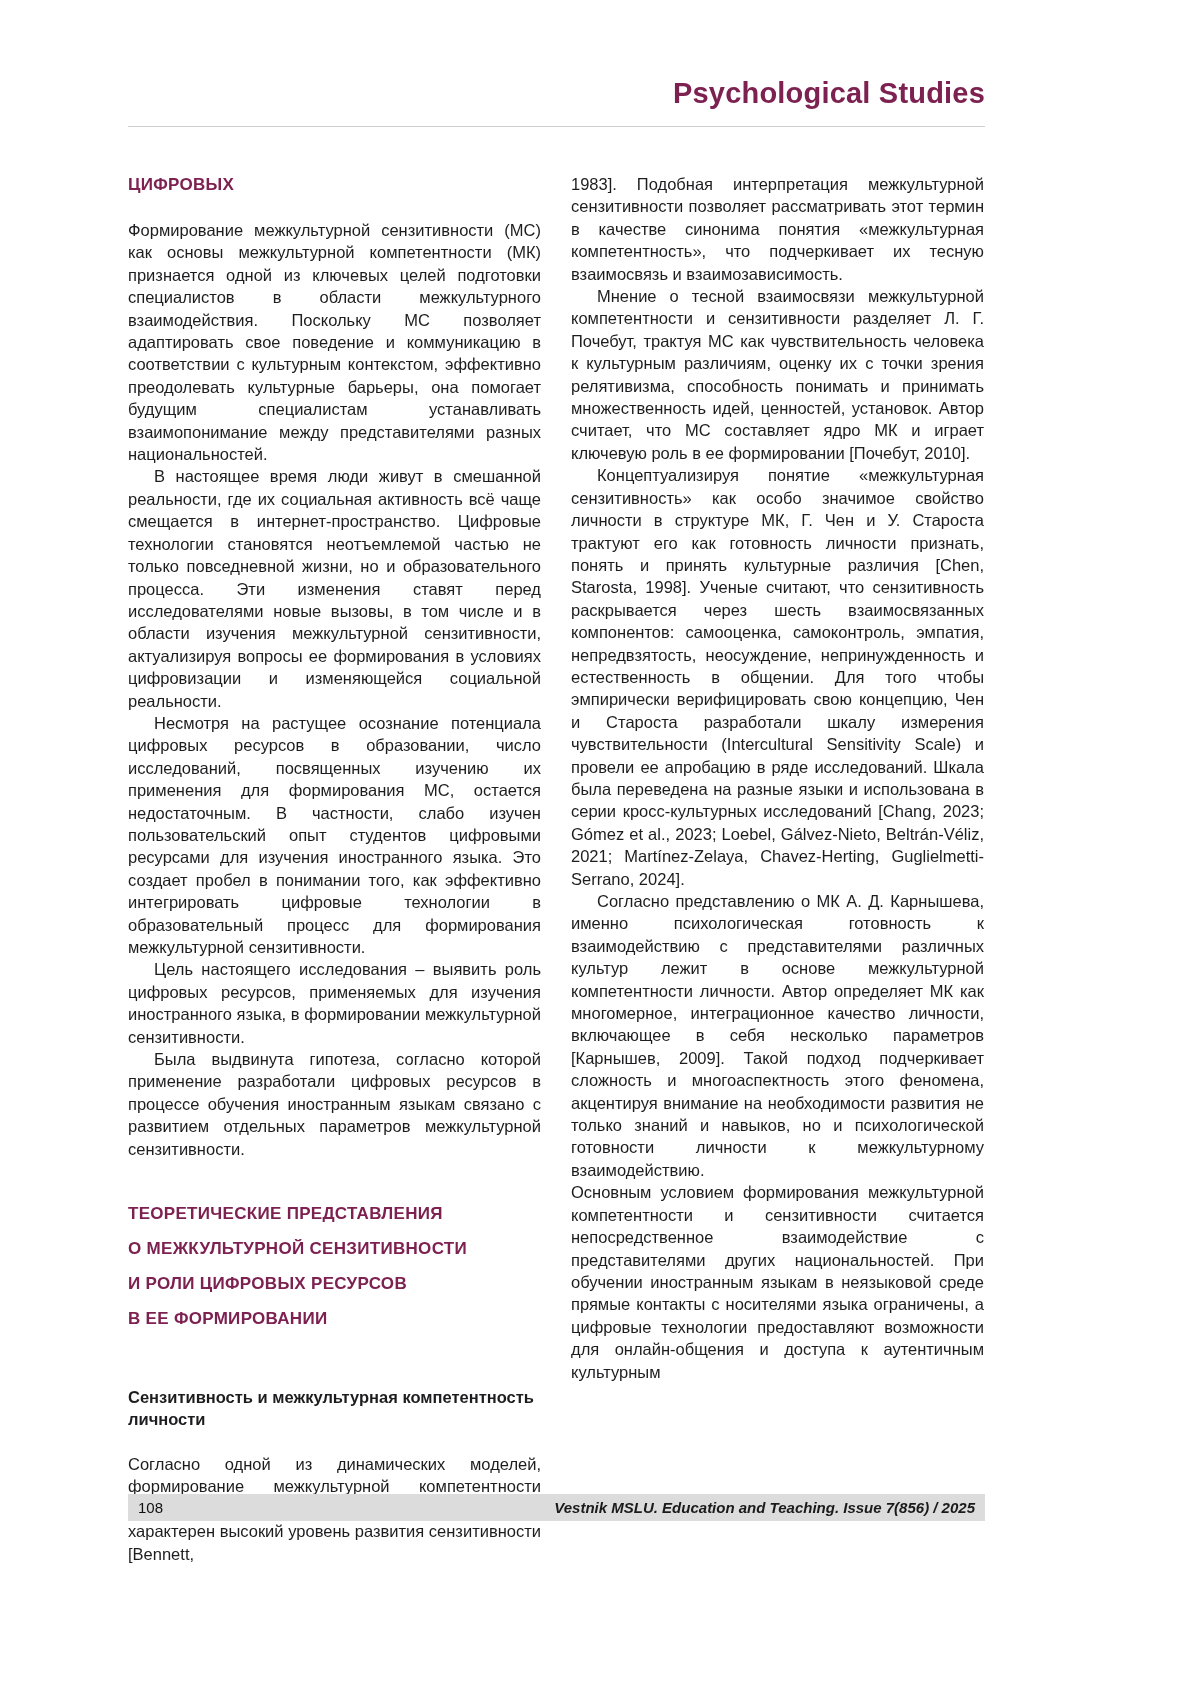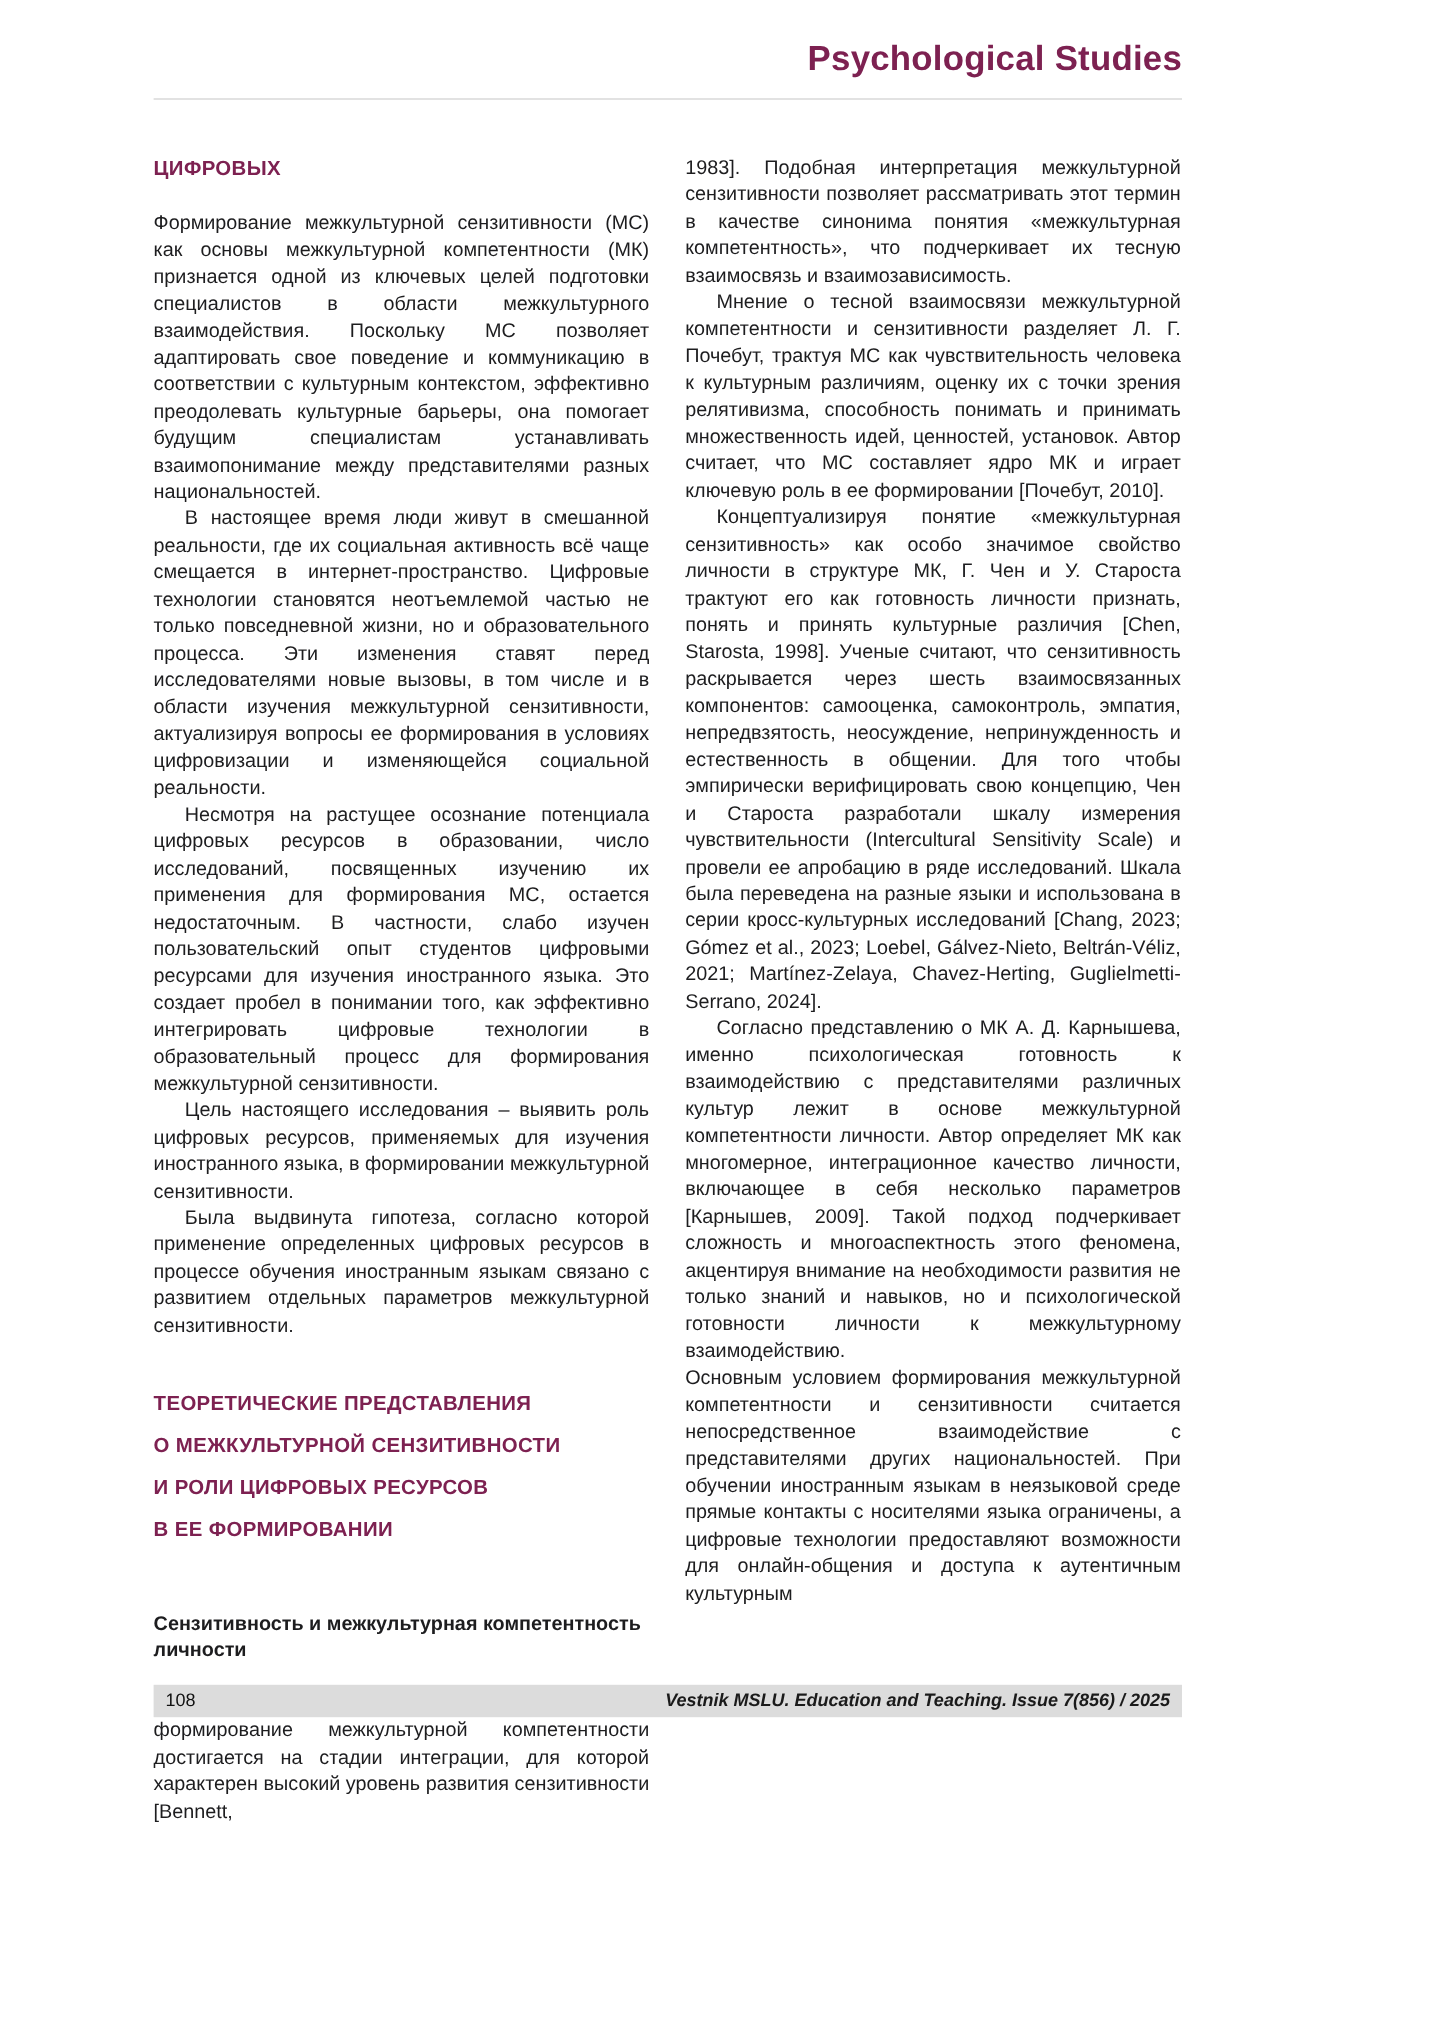--- a/index.html
+++ b/index.html
@@ -17,21 +17,21 @@
     background:#ffffff;
     font-family:"Liberation Sans", sans-serif;
     color:var(--text);
     overflow:hidden;
   }
   .content{
     margin-left:128px;
     width:857px;
   }
   .page-header{
-    padding-top:32px;
+    padding-top:76px;
     text-align:right;
     border-bottom:1px solid var(--rule);
     padding-bottom:16px;
   }
   .journal-title{
     color:var(--accent);
     font-size:29px;
     font-weight:700;
     letter-spacing:0.2px;
     line-height:34px;
@@ -82,21 +82,21 @@
     white-space:pre-line;
     text-align:left;
   }
   .h-sub.right-sub{
     margin-top:46px;
     margin-bottom:26px;
   }
   .page-footer{
     position:absolute;
     left:128px;
-    top:1404px;
+    top:1494px;
     width:857px;
     height:27px;
     background:var(--footer_bar);
     display:flex;
     align-items:center;
     justify-content:space-between;
     padding:0 10px 0 10px;
   }
   .page-number{
     font-size:15px;
@@ -121,21 +121,21 @@
     </header>
 
     <main class="columns">
 
       <section class="col">
         <h2 class="h-section">ЦИФРОВЫХ</h2>
         <p>Формирование межкультурной сензитивности (МС) как основы межкультурной компетентности (МК) признается одной из ключевых целей подготовки специалистов в области межкультурного взаимодействия. Поскольку МС позволяет адаптировать свое поведение и коммуникацию в соответствии с культурным контекстом, эффективно преодолевать культурные барьеры, она помогает будущим специалистам устанавливать взаимопонимание между представителями разных национальностей.</p>
         <p class="indent">В настоящее время люди живут в смешанной реальности, где их социальная активность всё чаще смещается в интернет-пространство. Цифровые технологии становятся неотъемлемой частью не только повседневной жизни, но и образовательного процесса. Эти изменения ставят перед исследователями новые вызовы, в том числе и в области изучения межкультурной сензитивности, актуализируя вопросы ее формирования в условиях цифровизации и изменяющейся социальной реальности.</p>
         <p class="indent">Несмотря на растущее осознание потенциала цифровых ресурсов в образовании, число исследований, посвященных изучению их применения для формирования МС, остается недостаточным. В частности, слабо изучен пользовательский опыт студентов цифровыми ресурсами для изучения иностранного языка. Это создает пробел в понимании того, как эффективно интегрировать цифровые технологии в образовательный процесс для формирования межкультурной сензитивности.</p>
         <p class="indent">Цель настоящего исследования – выявить роль цифровых ресурсов, применяемых для изучения иностранного языка, в формировании межкультурной сензитивности.</p>
-        <p class="indent">Была выдвинута гипотеза, согласно которой применение определенных цифровых ресурсов в процессе обучения иностранным языкам связано с развитием отдельных параметров межкультурной сензитивности.</p>
+        <p class="indent">Была выдвинута гипотеза, согласно которой применение разработали цифровых ресурсов в процессе обучения иностранным языкам связано с развитием отдельных параметров межкультурной сензитивности.</p>
         <h2 class="h-theory">ТЕОРЕТИЧЕСКИЕ ПРЕДСТАВЛЕНИЯ
 О МЕЖКУЛЬТУРНОЙ СЕНЗИТИВНОСТИ
 И РОЛИ ЦИФРОВЫХ РЕСУРСОВ
 В ЕЕ ФОРМИРОВАНИИ</h2>
         <h3 class="h-sub">Сензитивность и межкультурная компетентность
 личности</h3>
         <p>Согласно одной из динамических моделей, формирование межкультурной компетентности достигается на стадии интеграции, для которой характерен высокий уровень развития сензитивности [Bennett,</p>
       </section>
 
       <section class="col">

